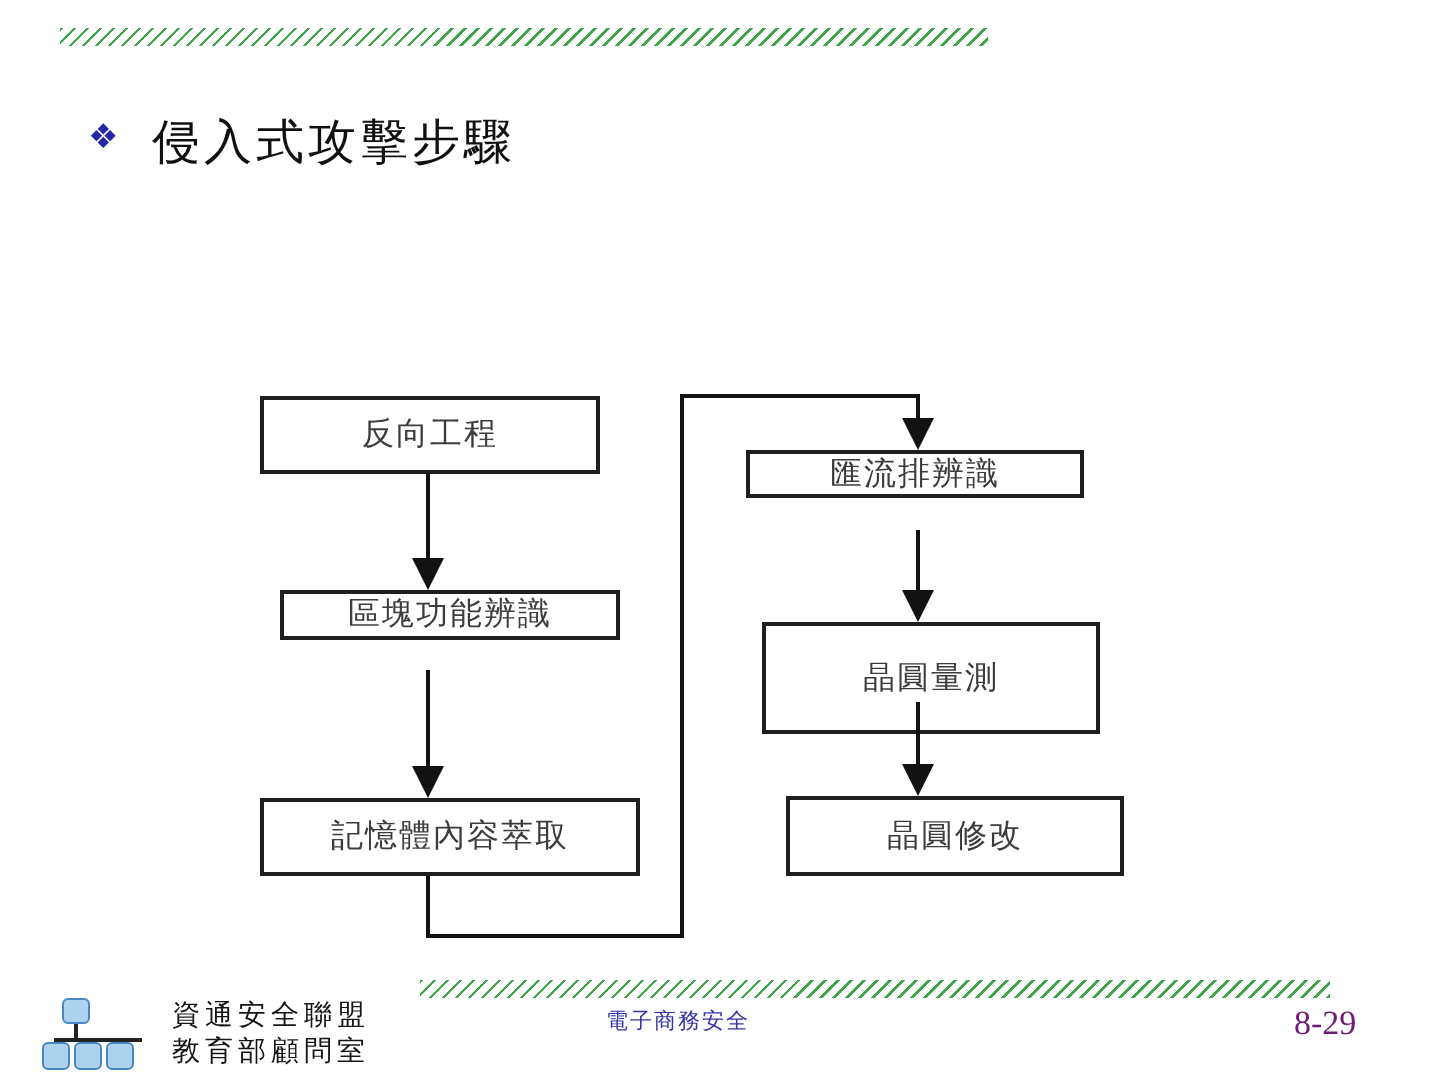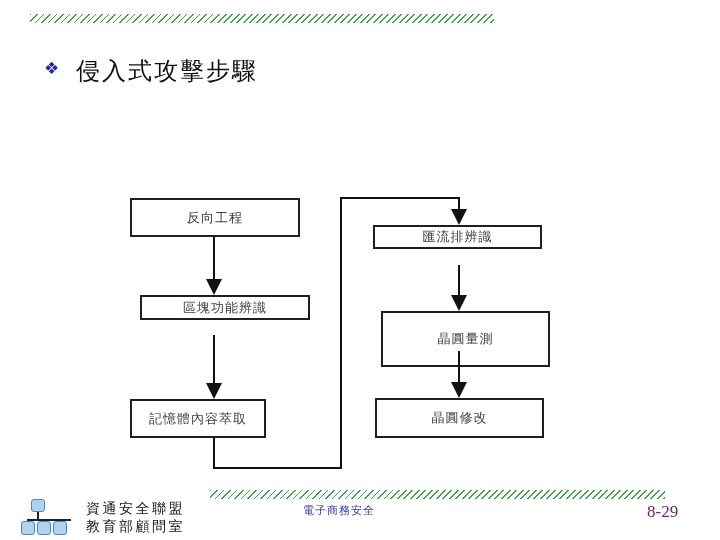--- a/index.html
+++ b/index.html
@@ -34,28 +34,28 @@
     text-align: center;
   }
 
   
   .node {
     position: absolute;
     box-sizing: border-box;
     border: 2px solid #1f1f1f;
     background: #ffffff;
     display: flex; align-items: center; justify-content: center;
-    font-size: 13px; color: #3c3c3c; letter-spacing: 1px;
+    font-size: 16px; color: #3c3c3c; letter-spacing: 1px;
   }
   .n1 { left: 130px; top: 198px; width: 170px; height: 39px; }
   .n2 { left: 140px; top: 295px; width: 170px; height: 25px; }
-  .n3 { left: 130px; top: 399px; width: 136px; height: 39px; }
+  .n3 { left: 130px; top: 399px; width: 190px; height: 39px; }
   .n4 { left: 373px; top: 225px; width: 169px; height: 24px; }
   .n5 { left: 381px; top: 311px; width: 169px; height: 56px; }
-  .n6 { left: 375px; top: 398px; width: 169px; height: 40px; }
+  .n6 { left: 393px; top: 398px; width: 169px; height: 40px; }
 
   
   .vseg { position: absolute; width: 2px; background: #121212; }
   .hseg { position: absolute; height: 2px; background: #121212; }
   .ahead {
     position: absolute; width: 0; height: 0;
     border-left: 8px solid transparent;
     border-right: 8px solid transparent;
     border-top: 16px solid #121212;
   }

